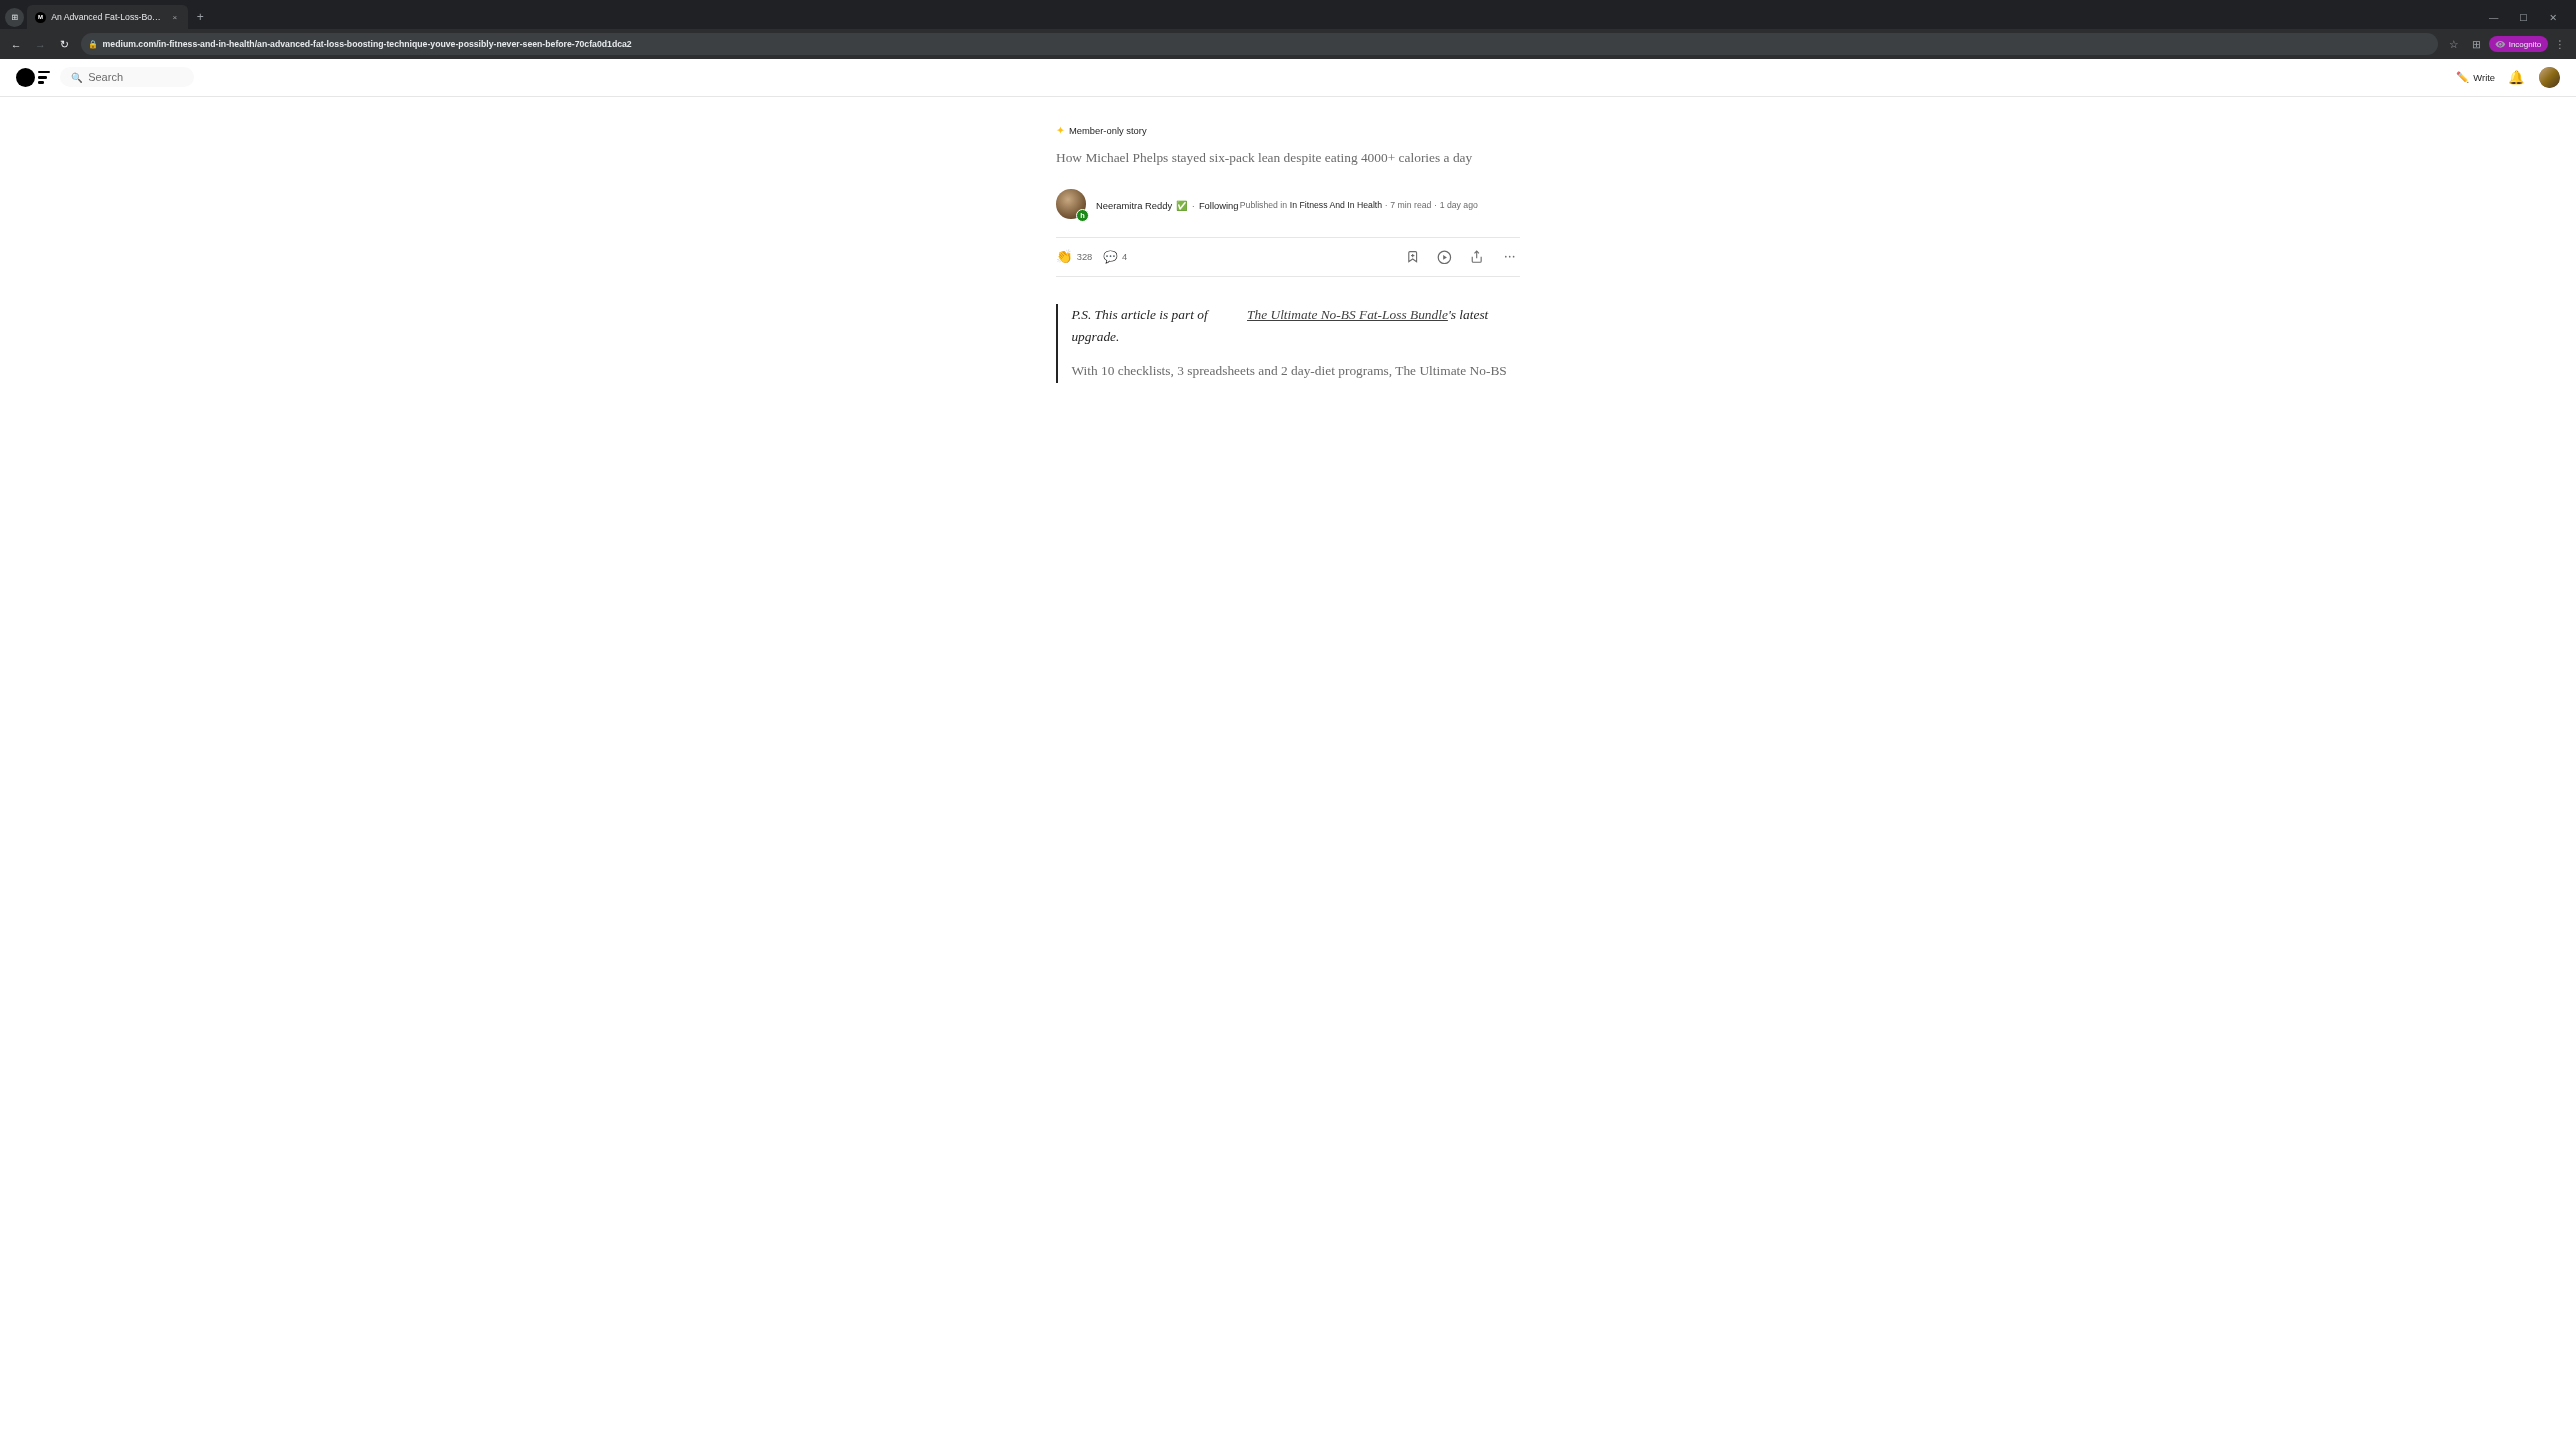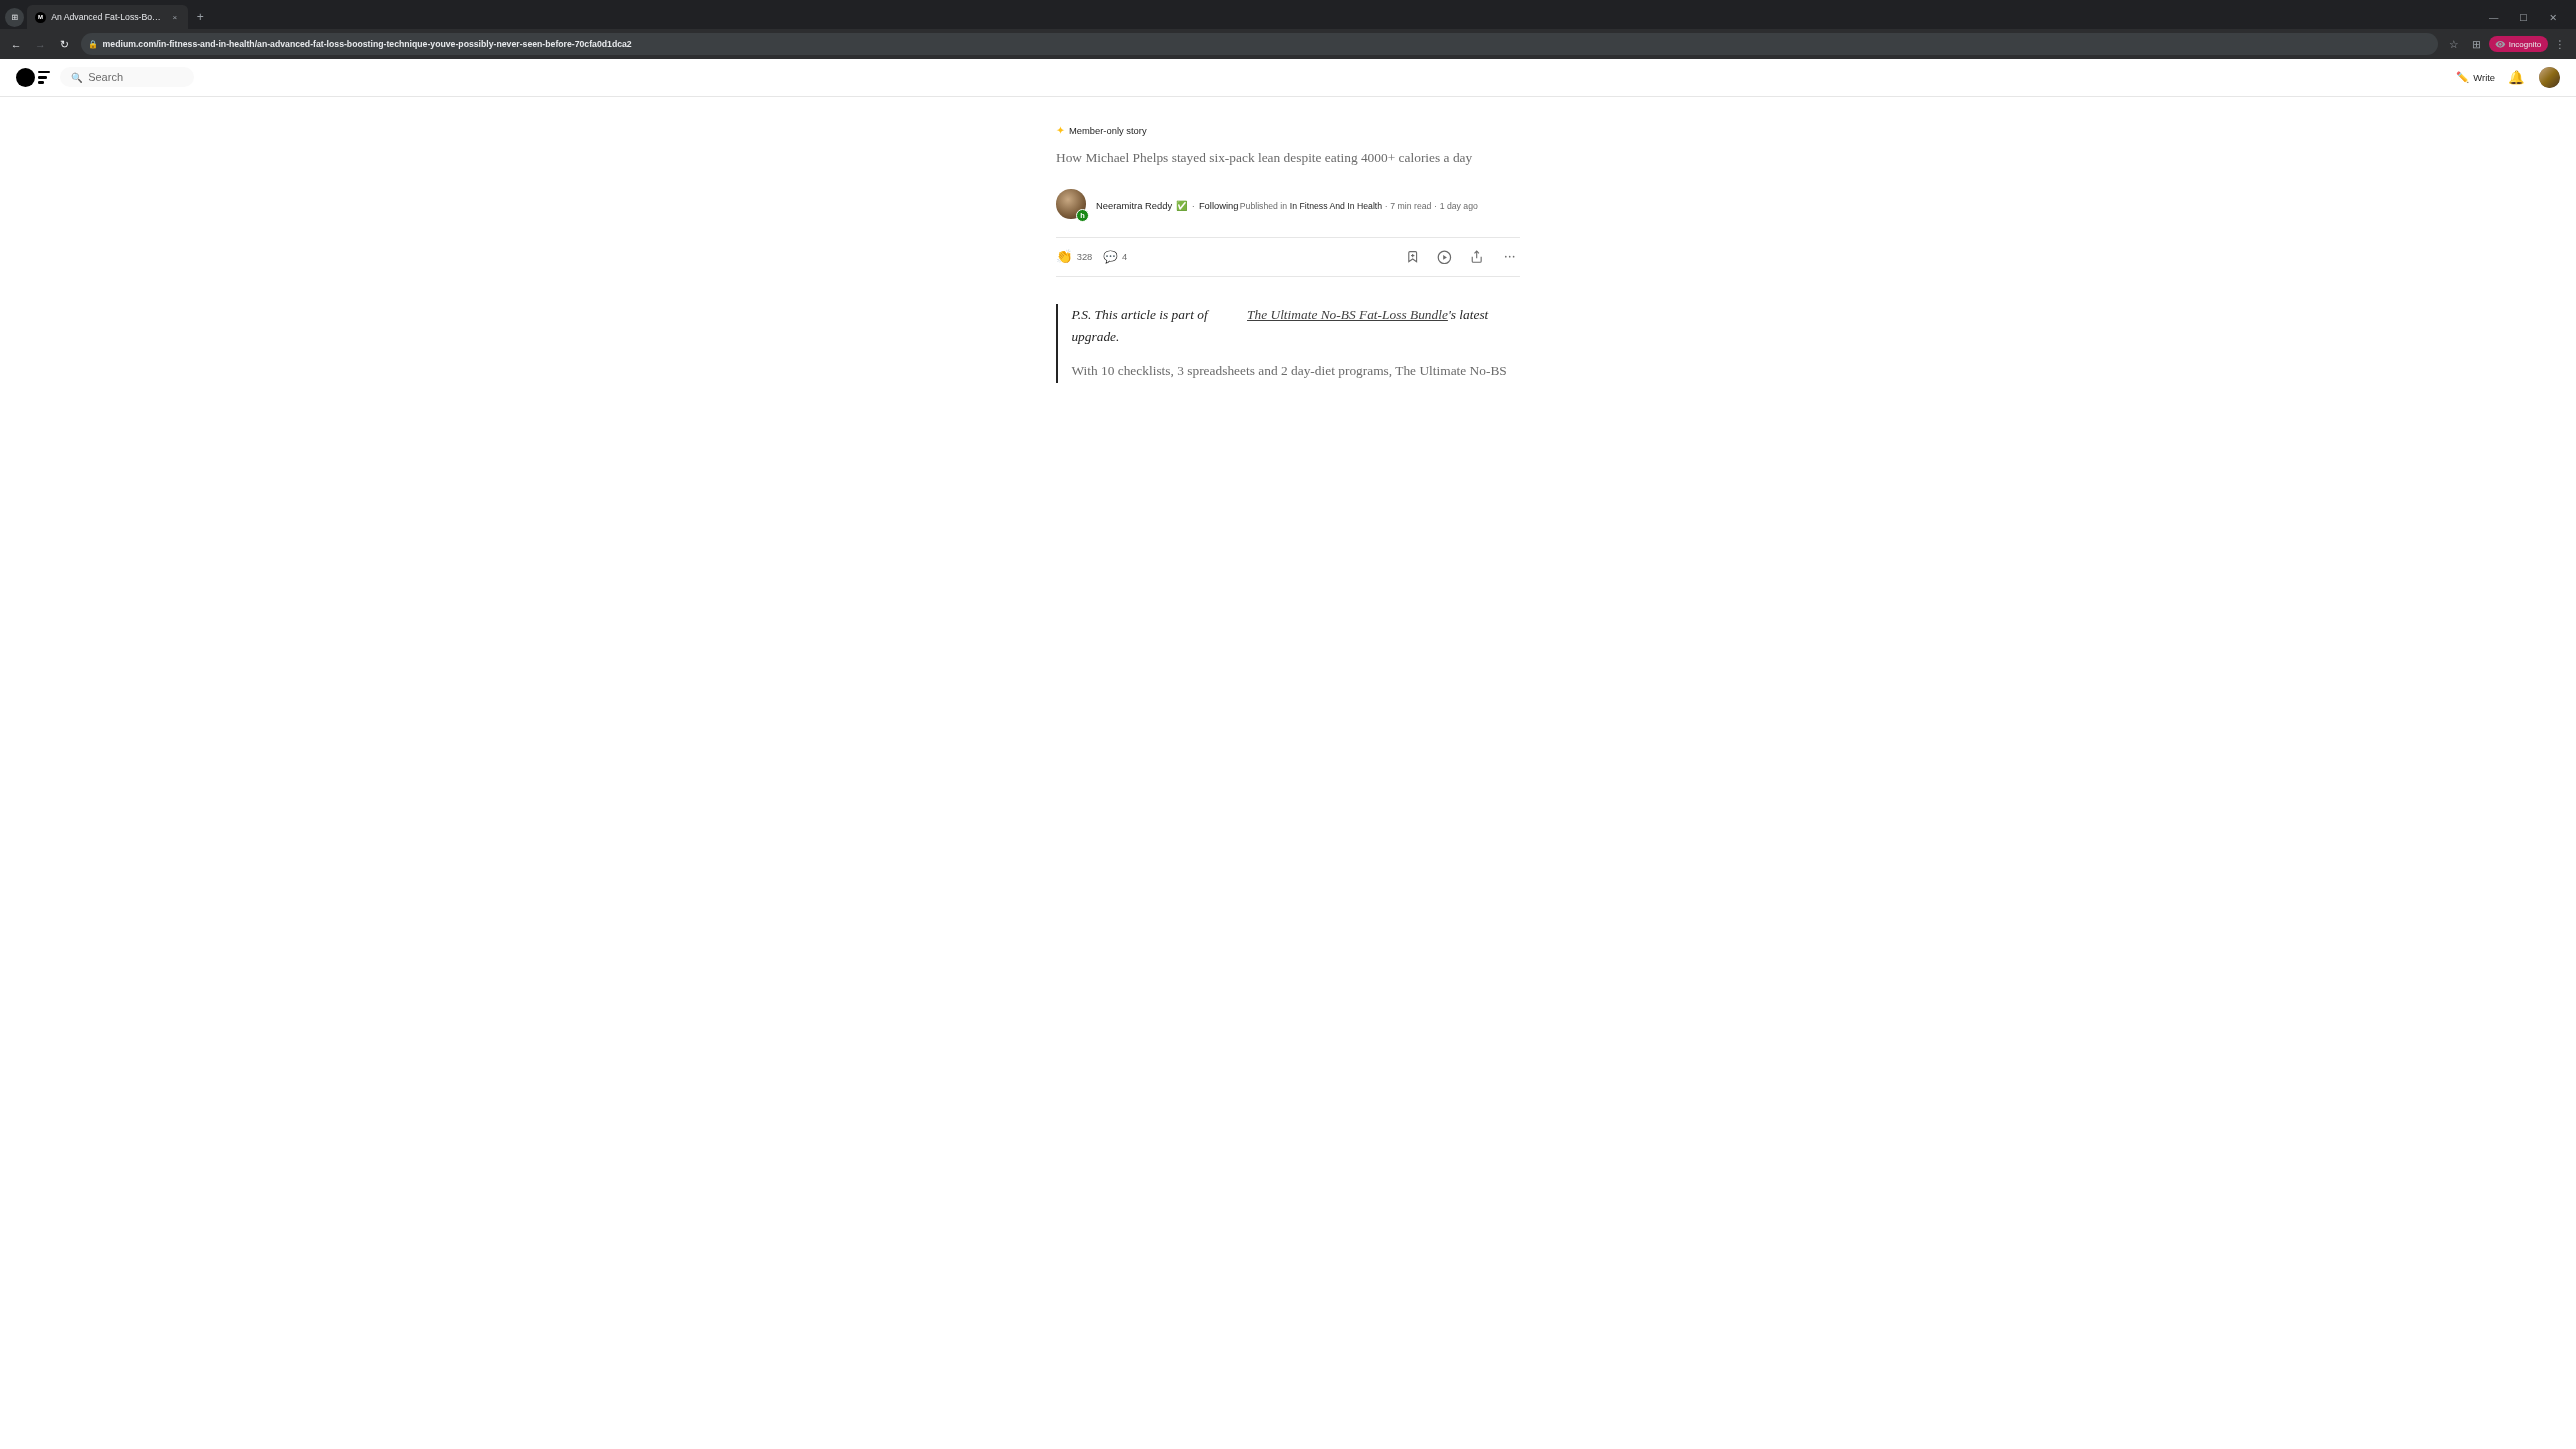--- a/index.html
+++ b/index.html
@@ -180,21 +180,21 @@
       cursor: pointer;
       display: flex;
       align-items: center;
       justify-content: center;
     }
 
     .incognito-badge {
       display: flex;
       align-items: center;
       gap: 2.7px;
-      background: #be185d;
+      background: #a21caf;
       border-radius: 10.7px;
       padding: 2.7px 6.7px;
       color: #e8eaed;
       font-size: 8px;
       cursor: pointer;
     }
 
     
     .medium-page {
       background: #fff;
@@ -397,21 +397,21 @@
     .following-text {
       color: #242424;
       font-size: 9.4px;
       cursor: pointer;
     }
 
     .author-meta {
       font-size: 8.7px;
       color: #6b6b6b;
       display: flex;
-      align-items: flex-end;
+      align-items: center;
       gap: 2.7px;
     }
 
     .pub-link {
       color: #242424;
       text-decoration: none;
       font-weight: 500;
     }
 
     .meta-dot { color: #6b6b6b; }

